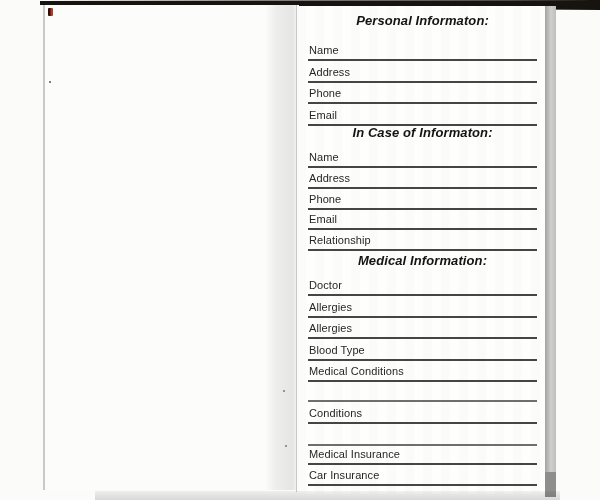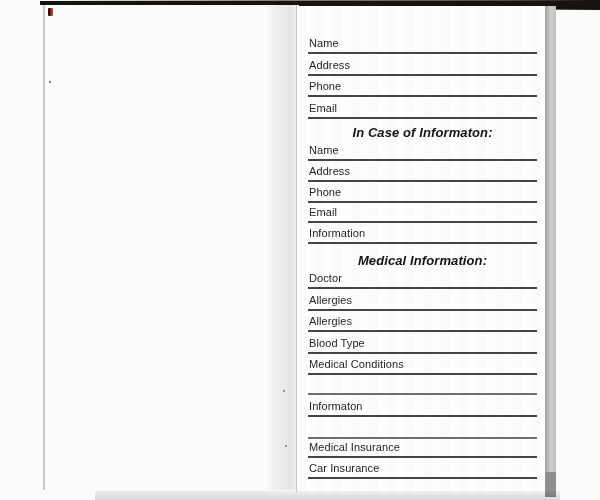--- a/index.html
+++ b/index.html
@@ -67,20 +67,21 @@
     color:#141414;letter-spacing:.1px;
   }
   .hdr-1{top:8px;}
   .hdr-2{top:120px;}
   .hdr-3{top:248px;font-style:italic;}
 
   
   .row{
     position:absolute;left:11px;width:229px;height:16px;
     border-bottom:2px solid #454545;
+    margin-top:7px;
   }
   .row.blank{border-bottom-color:#6e6e6e;}
   .lbl{
     position:absolute;left:1px;bottom:3px;
     font-size:11px;line-height:11px;color:#262626;letter-spacing:.1px;
   }
 
   
   .speck{position:absolute;width:2px;height:2px;border-radius:50%;background:#777;}
   .speck-a{left:49px;top:81px;background:#555;}
@@ -94,20 +95,21 @@
 
   <div class="top-band"></div>
 
   <div class="left-page"></div>
   <div class="gutter-shade"></div>
   <div class="gutter-line"></div>
   <div class="red-mark"></div>
 
   <div class="right-page">
 
+    <div class="hdr hdr-1">Personal Informaton:</div>
     <div class="row" style="top:30px">
       <span class="lbl">Name</span>
     </div>
     <div class="row" style="top:52px">
       <span class="lbl">Address</span>
     </div>
     <div class="row" style="top:73px">
       <span class="lbl">Phone</span>
     </div>
     <div class="row" style="top:95px">
@@ -121,21 +123,21 @@
     <div class="row" style="top:158px">
       <span class="lbl">Address</span>
     </div>
     <div class="row" style="top:179px">
       <span class="lbl">Phone</span>
     </div>
     <div class="row" style="top:199px">
       <span class="lbl">Email</span>
     </div>
     <div class="row" style="top:220px">
-      <span class="lbl">Information</span>
+      <span class="lbl">Relationship</span>
     </div>
 
     <div class="hdr hdr-3">Medical Information:</div>
     <div class="row" style="top:265px">
       <span class="lbl">Doctor</span>
     </div>
     <div class="row" style="top:287px">
       <span class="lbl">Allergies</span>
     </div>
     <div class="row" style="top:308px">
@@ -144,21 +146,21 @@
     <div class="row" style="top:330px">
       <span class="lbl">Blood Type</span>
     </div>
     <div class="row" style="top:351px">
       <span class="lbl">Medical Conditions</span>
     </div>
     <div class="row blank" style="top:371px">
       <span class="lbl"></span>
     </div>
     <div class="row" style="top:393px">
-      <span class="lbl">Informaton</span>
+      <span class="lbl">Conditions</span>
     </div>
     <div class="row blank" style="top:415px">
       <span class="lbl"></span>
     </div>
     <div class="row" style="top:455px">
       <span class="lbl">Car Insurance</span>
     </div>
     <div class="row" style="top:434px">
       <span class="lbl">Medical Insurance</span>
     </div>

